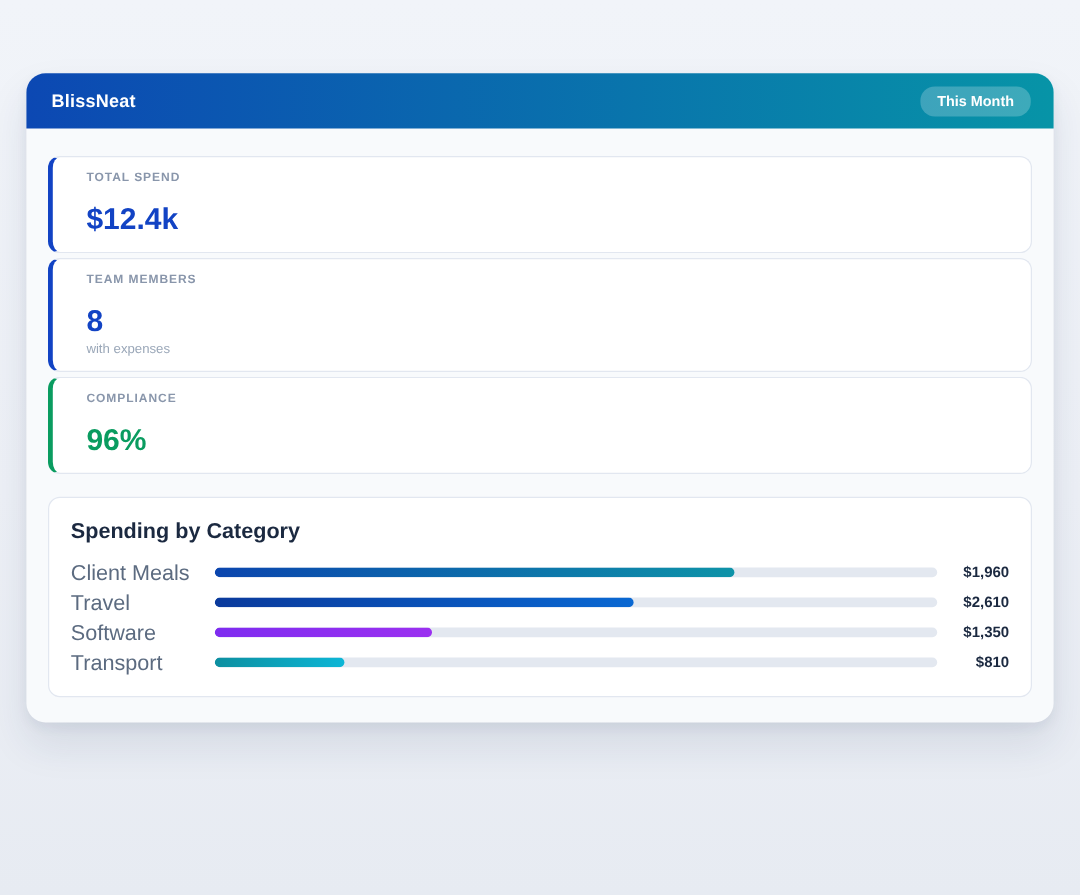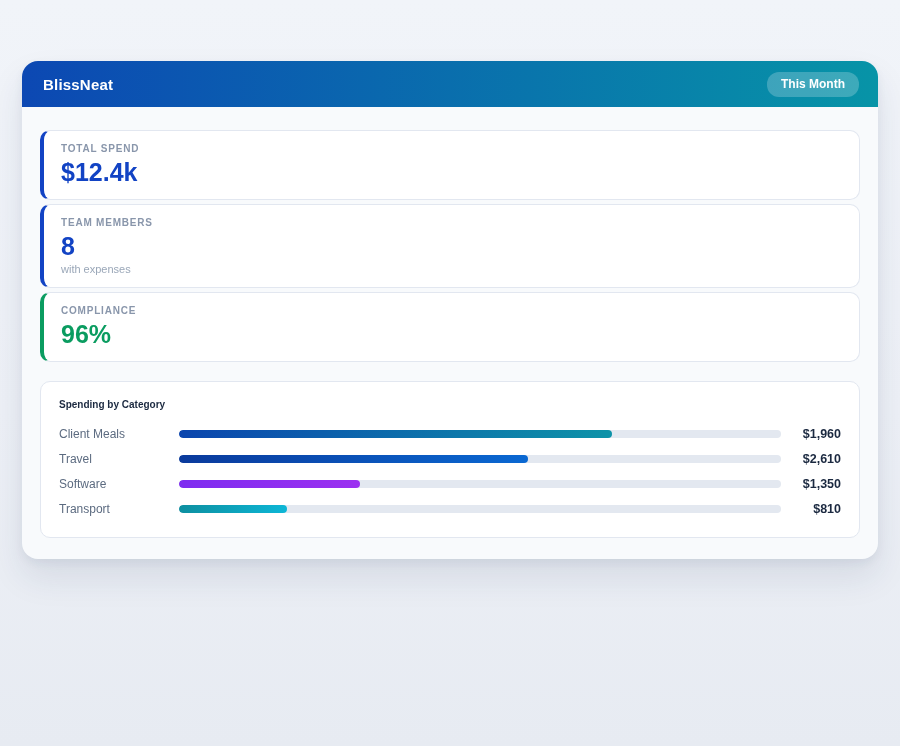--- a/index.html
+++ b/index.html
@@ -20,32 +20,32 @@
     padding:0 19px 0 21px;
   }
   .app-title { color:#ffffff; font-size:15px; font-weight:bold; letter-spacing:.2px; }
   .period-badge {
     color:#ffffff; font-size:12px; font-weight:bold;
     padding:5px 14px 6px; border-radius:12px; border:none; cursor:pointer;
   }
   .content { padding:23px 18px 21px; }
   .stat-card {
     background:#ffffff; border:1px solid #e2e7f0; border-left:4px solid #1243c4;
-    border-radius:10px; padding:12px 17px 12px; margin-bottom:4px;
+    border-radius:10px; padding:12px 28px 12px; margin-bottom:4px;
   }
   .stat-label { font-size:10px; font-weight:bold; letter-spacing:.8px; color:#8996ab; }
-  .stat-value { font-size:25px; font-weight:bold; color:#1243c4; margin-top:5px; line-height:1.1; }
+  .stat-value { font-size:25px; font-weight:bold; color:#1243c4; margin-top:16px; line-height:1.1; }
   .stat-sub { font-size:11px; color:#9aa7b8; margin-top:3px; }
   .chart-card {
     background:#ffffff; border:1px solid #e2e7f0; border-radius:10px;
     margin-top:19px; padding:17px 18px 15px;
   }
-  .chart-title { font-size:10px; font-weight:bold; color:#1b2940; margin-bottom:12px; }
+  .chart-title { font-size:18px; font-weight:bold; color:#1b2940; margin-bottom:12px; }
   .chart-row { display:flex; align-items:center; height:25px; }
-  .row-label { width:120px; font-size:12px; color:#5c6b80; }
+  .row-label { width:120px; font-size:18px; color:#5c6b80; }
   .bar-track { flex:1; height:8px; background:#e3e8f0; border-radius:4px; overflow:hidden; }
   .bar-fill { height:100%; border-radius:4px; }
   .row-value { width:60px; text-align:right; font-size:12.5px; font-weight:bold; color:#1b2940; }
 </style>
 </head>
 <body>
 
 <div class="app-container">
 
   <div class="app-header" style="background: linear-gradient(90deg, rgb(12, 72, 179), rgb(7, 148, 167)); justify-content: space-between;">

